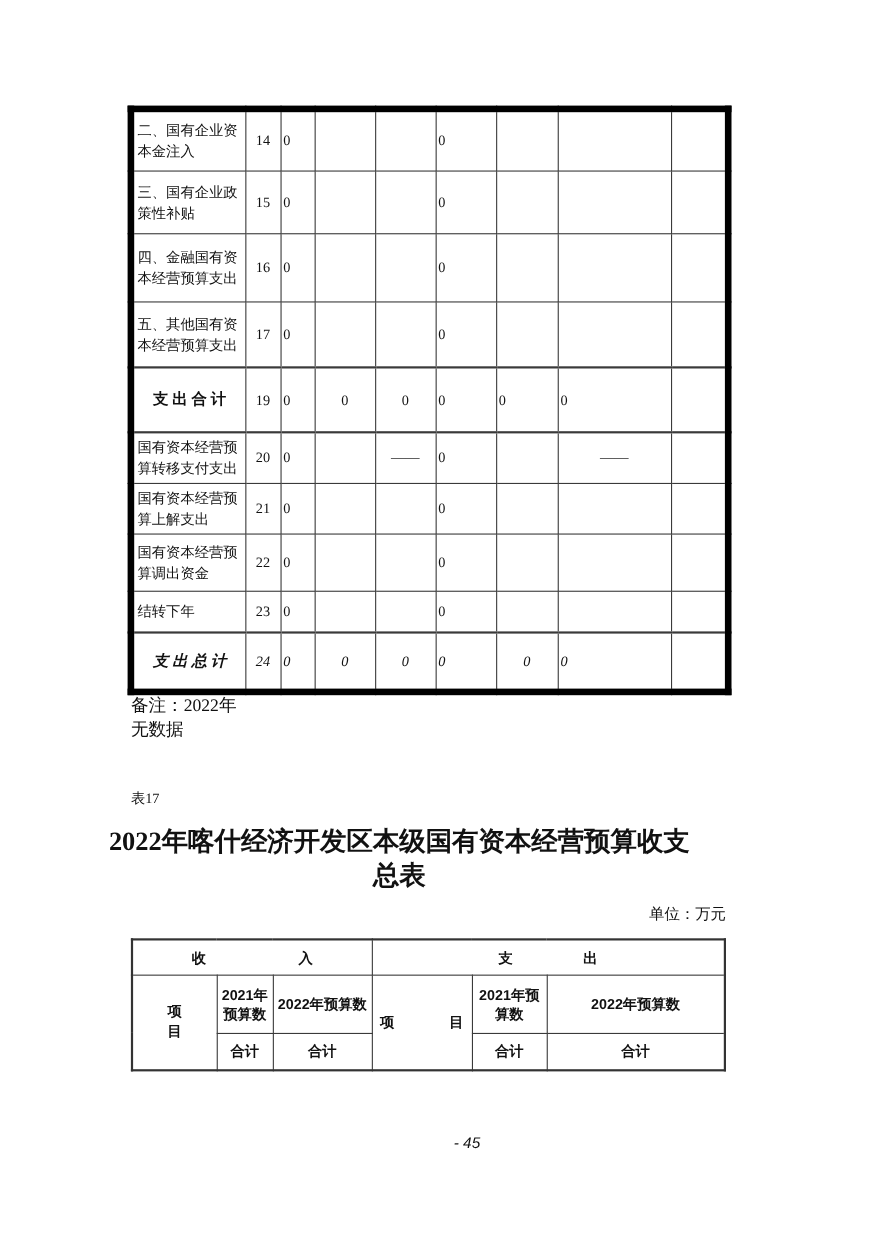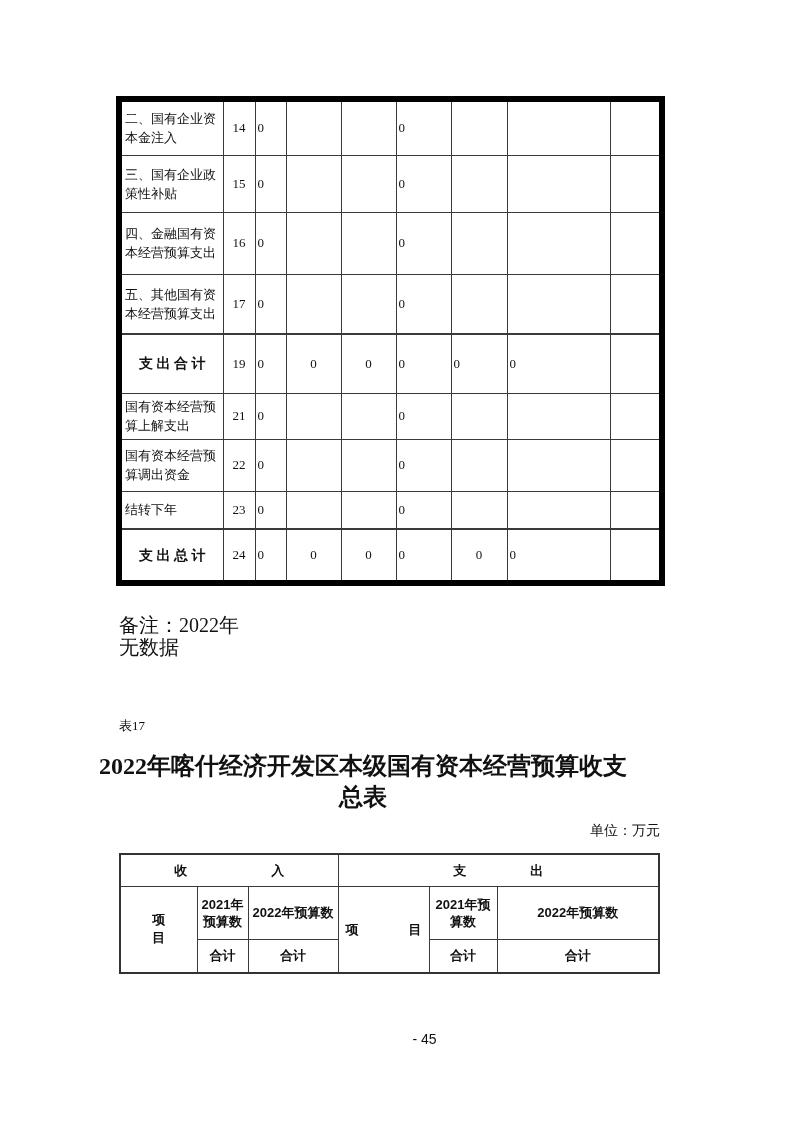--- a/index.html
+++ b/index.html
@@ -11,40 +11,40 @@
       table-layout:fixed;border:6px solid #000000;background:#fff;}
   #t1 td{border:1px solid #3a3a3a;font-size:13px;vertical-align:middle;overflow:hidden;}
   #t1 .lbl{text-align:left;padding:1px 3px;line-height:19px;word-break:break-all;}
   #t1 .boldlbl{font-weight:bold;text-align:center;font-size:14px;word-break:keep-all;}
   #t1 .num{text-align:center;}
   #t1 .v-l{text-align:left;padding-left:2px;}
   #t1 .v-c{text-align:center;}
   #t1 tr.thick-top td{border-top-width:2px;margin-left:15px;}
 
   
-  .note{position:absolute;left:119px;top:614px;font-size:20px;line-height:22px;}
+  .note{position:absolute;left:119px;top:631px;font-size:16px;line-height:22px;}
   .caption{position:absolute;left:119px;top:717px;font-size:13px;}
   .title{position:absolute;left:83px;top:751px;width:560px;text-align:center;
          font-size:24px;font-weight:bold;line-height:31px;}
   .unit{position:absolute;left:119px;top:822px;width:541px;text-align:right;font-size:14px;}
 
   
   #t2{position:absolute;left:119px;top:853px;width:539px;border-collapse:collapse;
       table-layout:fixed;border:2px solid #333;background:#fff;}
   #t2 td{border:1px solid #3a3a3a;text-align:center;vertical-align:middle;
          font-family:"Liberation Sans","DejaVu Sans",sans-serif;font-weight:bold;
          font-size:13px;line-height:17px;padding:1px 2px;word-break:break-all;}
   .spread{display:flex;justify-content:center;align-items:center;}
   .gi{gap:84px;} .ge{gap:64px;}
   .stack span{display:block;line-height:18px;}
   .between{display:flex;justify-content:space-between;padding:0 5px;}
 
   
   .footer{position:absolute;left:56px;right:0;top:1031px;text-align:center;
-          font-size:14px;font-family:"Liberation Sans","DejaVu Sans",sans-serif;}
+          font-size:14px;font-family:"Liberation Sans","DejaVu Sans",sans-serif;font-style:italic;}
 </style>
 </head>
 <body>
 
 <div class="page">
 
   <table id="t1">
     <colgroup>
       <col style="width:104px">
         <col style="width:32px">
@@ -105,20 +105,31 @@
           <td class="lbl boldlbl">支 出 合 计</td>
           <td class="num">19</td>
           <td class="v-l">0</td>
           <td class="v-c">0</td>
           <td class="v-c">0</td>
           <td class="v-l">0</td>
           <td class="v-l">0</td>
           <td class="v-l">0</td>
           <td class="v-c"></td>
         </tr>
+        <tr class="thick-top" style="height: 46px;">
+          <td class="lbl">国有资本经营预算转移支付支出</td>
+          <td class="num">20</td>
+          <td class="v-l">0</td>
+          <td class="v-c"></td>
+          <td class="v-c">——</td>
+          <td class="v-l">0</td>
+          <td class="v-l"></td>
+          <td class="v-c">——</td>
+          <td class="v-c"></td>
+        </tr>
         <tr style="height: 46px; margin-top: 47px;">
           <td class="lbl">国有资本经营预算上解支出</td>
           <td class="num">21</td>
           <td class="v-l">0</td>
           <td class="v-c"></td>
           <td class="v-c"></td>
           <td class="v-l">0</td>
           <td class="v-l"></td>
           <td class="v-l"></td>
           <td class="v-c"></td>
@@ -138,21 +149,21 @@
           <td class="lbl">结转下年</td>
           <td class="num">23</td>
           <td class="v-l">0</td>
           <td class="v-c"></td>
           <td class="v-c"></td>
           <td class="v-l">0</td>
           <td class="v-l"></td>
           <td class="v-l"></td>
           <td class="v-c"></td>
         </tr>
-        <tr class="thick-top" style="height: 54px;">
+        <tr class="thick-top" style="height: 54px; font-style: italic;">
           <td class="lbl boldlbl">支 出 总 计</td>
           <td class="num">24</td>
           <td class="v-l">0</td>
           <td class="v-c">0</td>
           <td class="v-c">0</td>
           <td class="v-l">0</td>
           <td class="v-c">0</td>
           <td class="v-l">0</td>
           <td class="v-c"></td>
         </tr>

